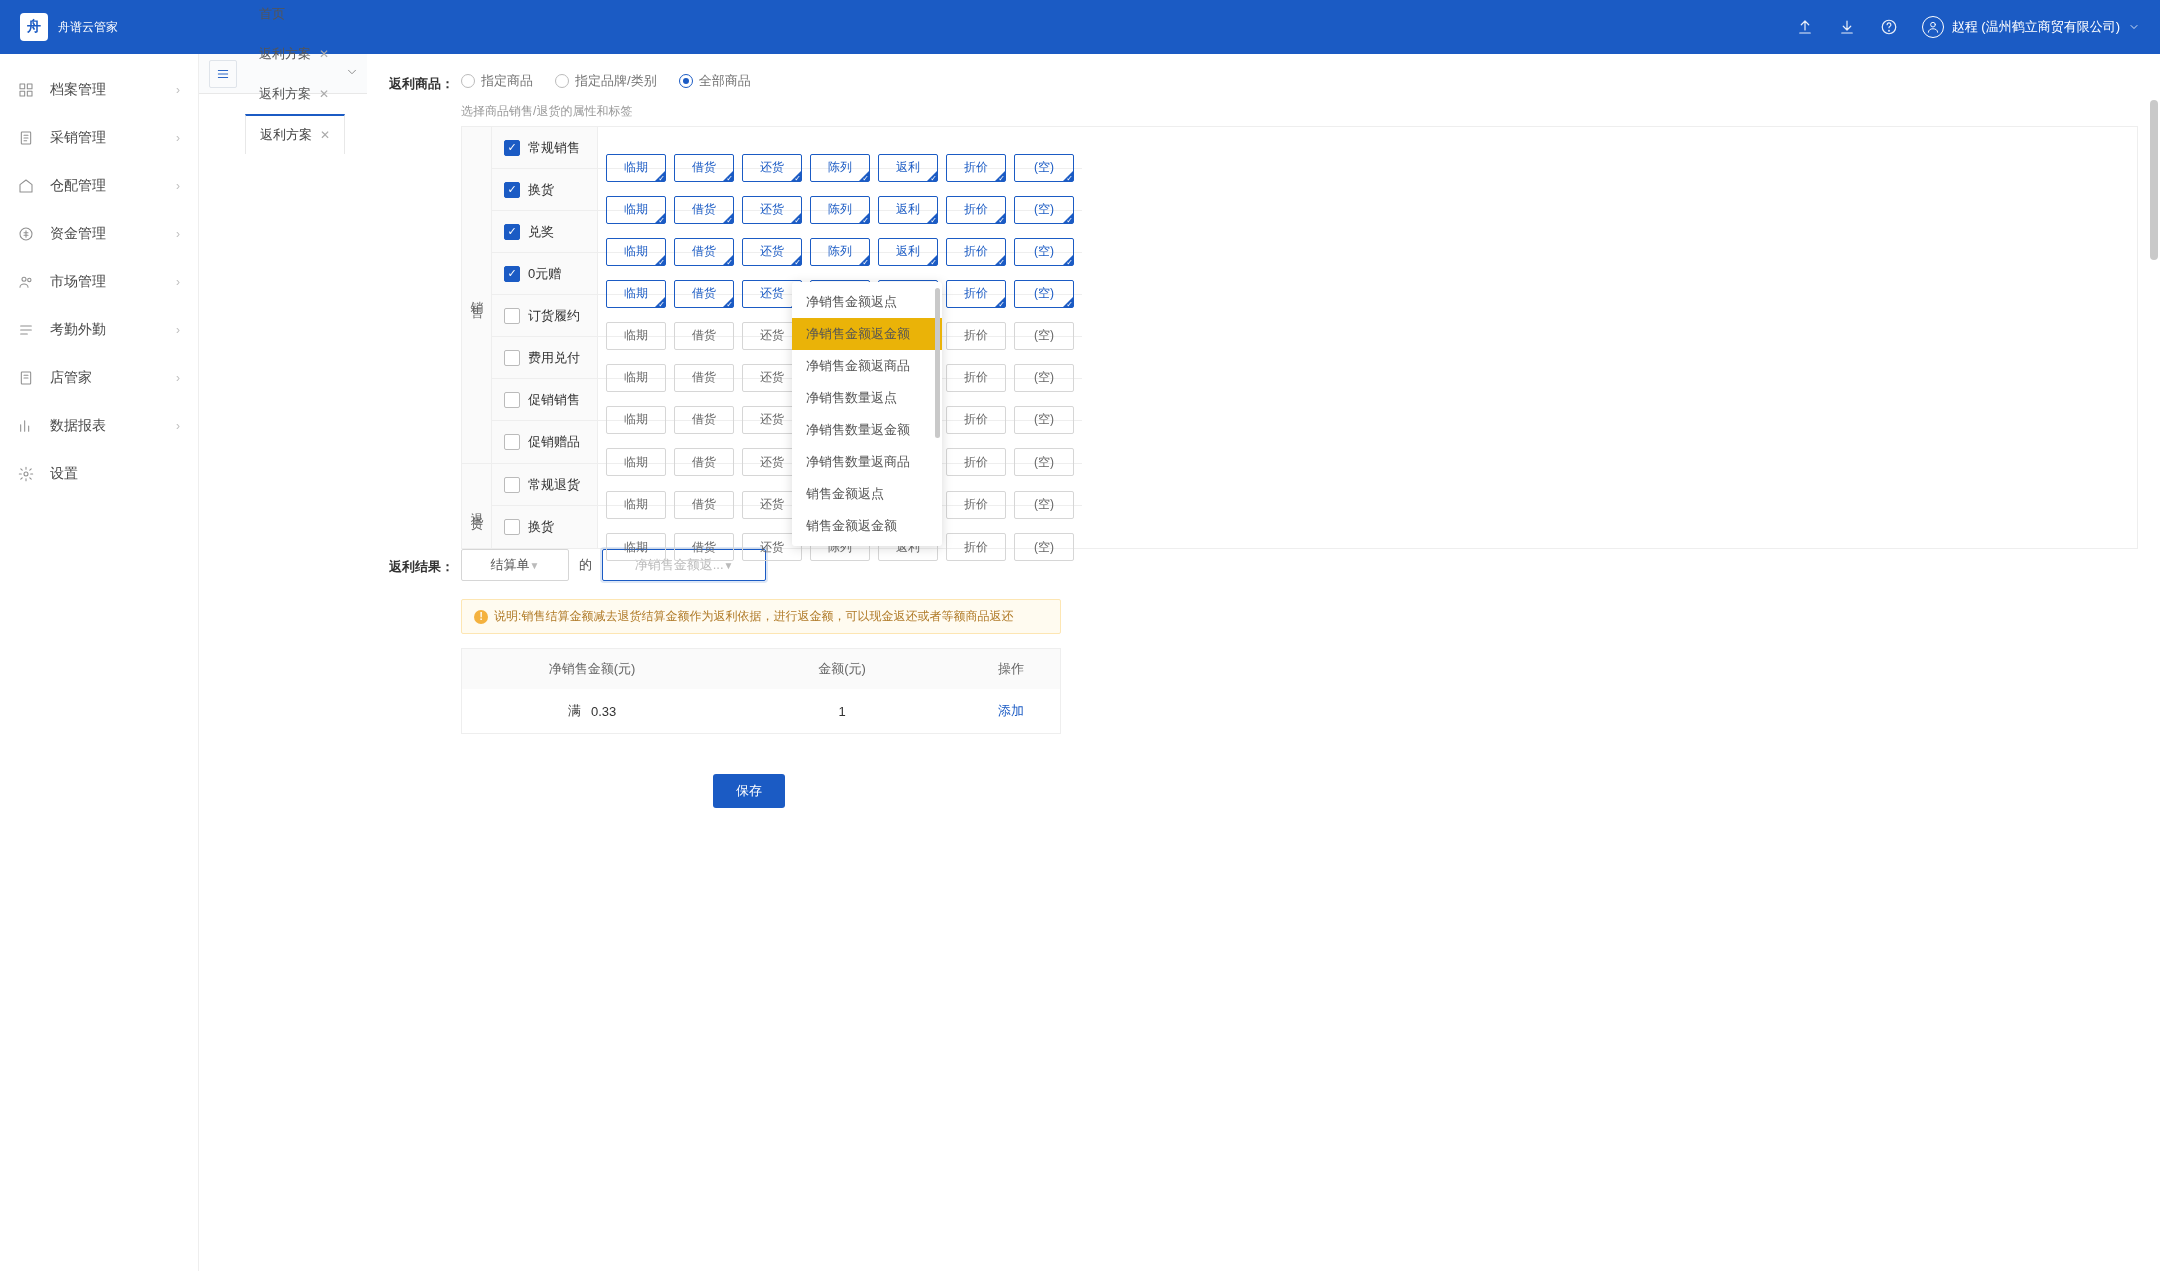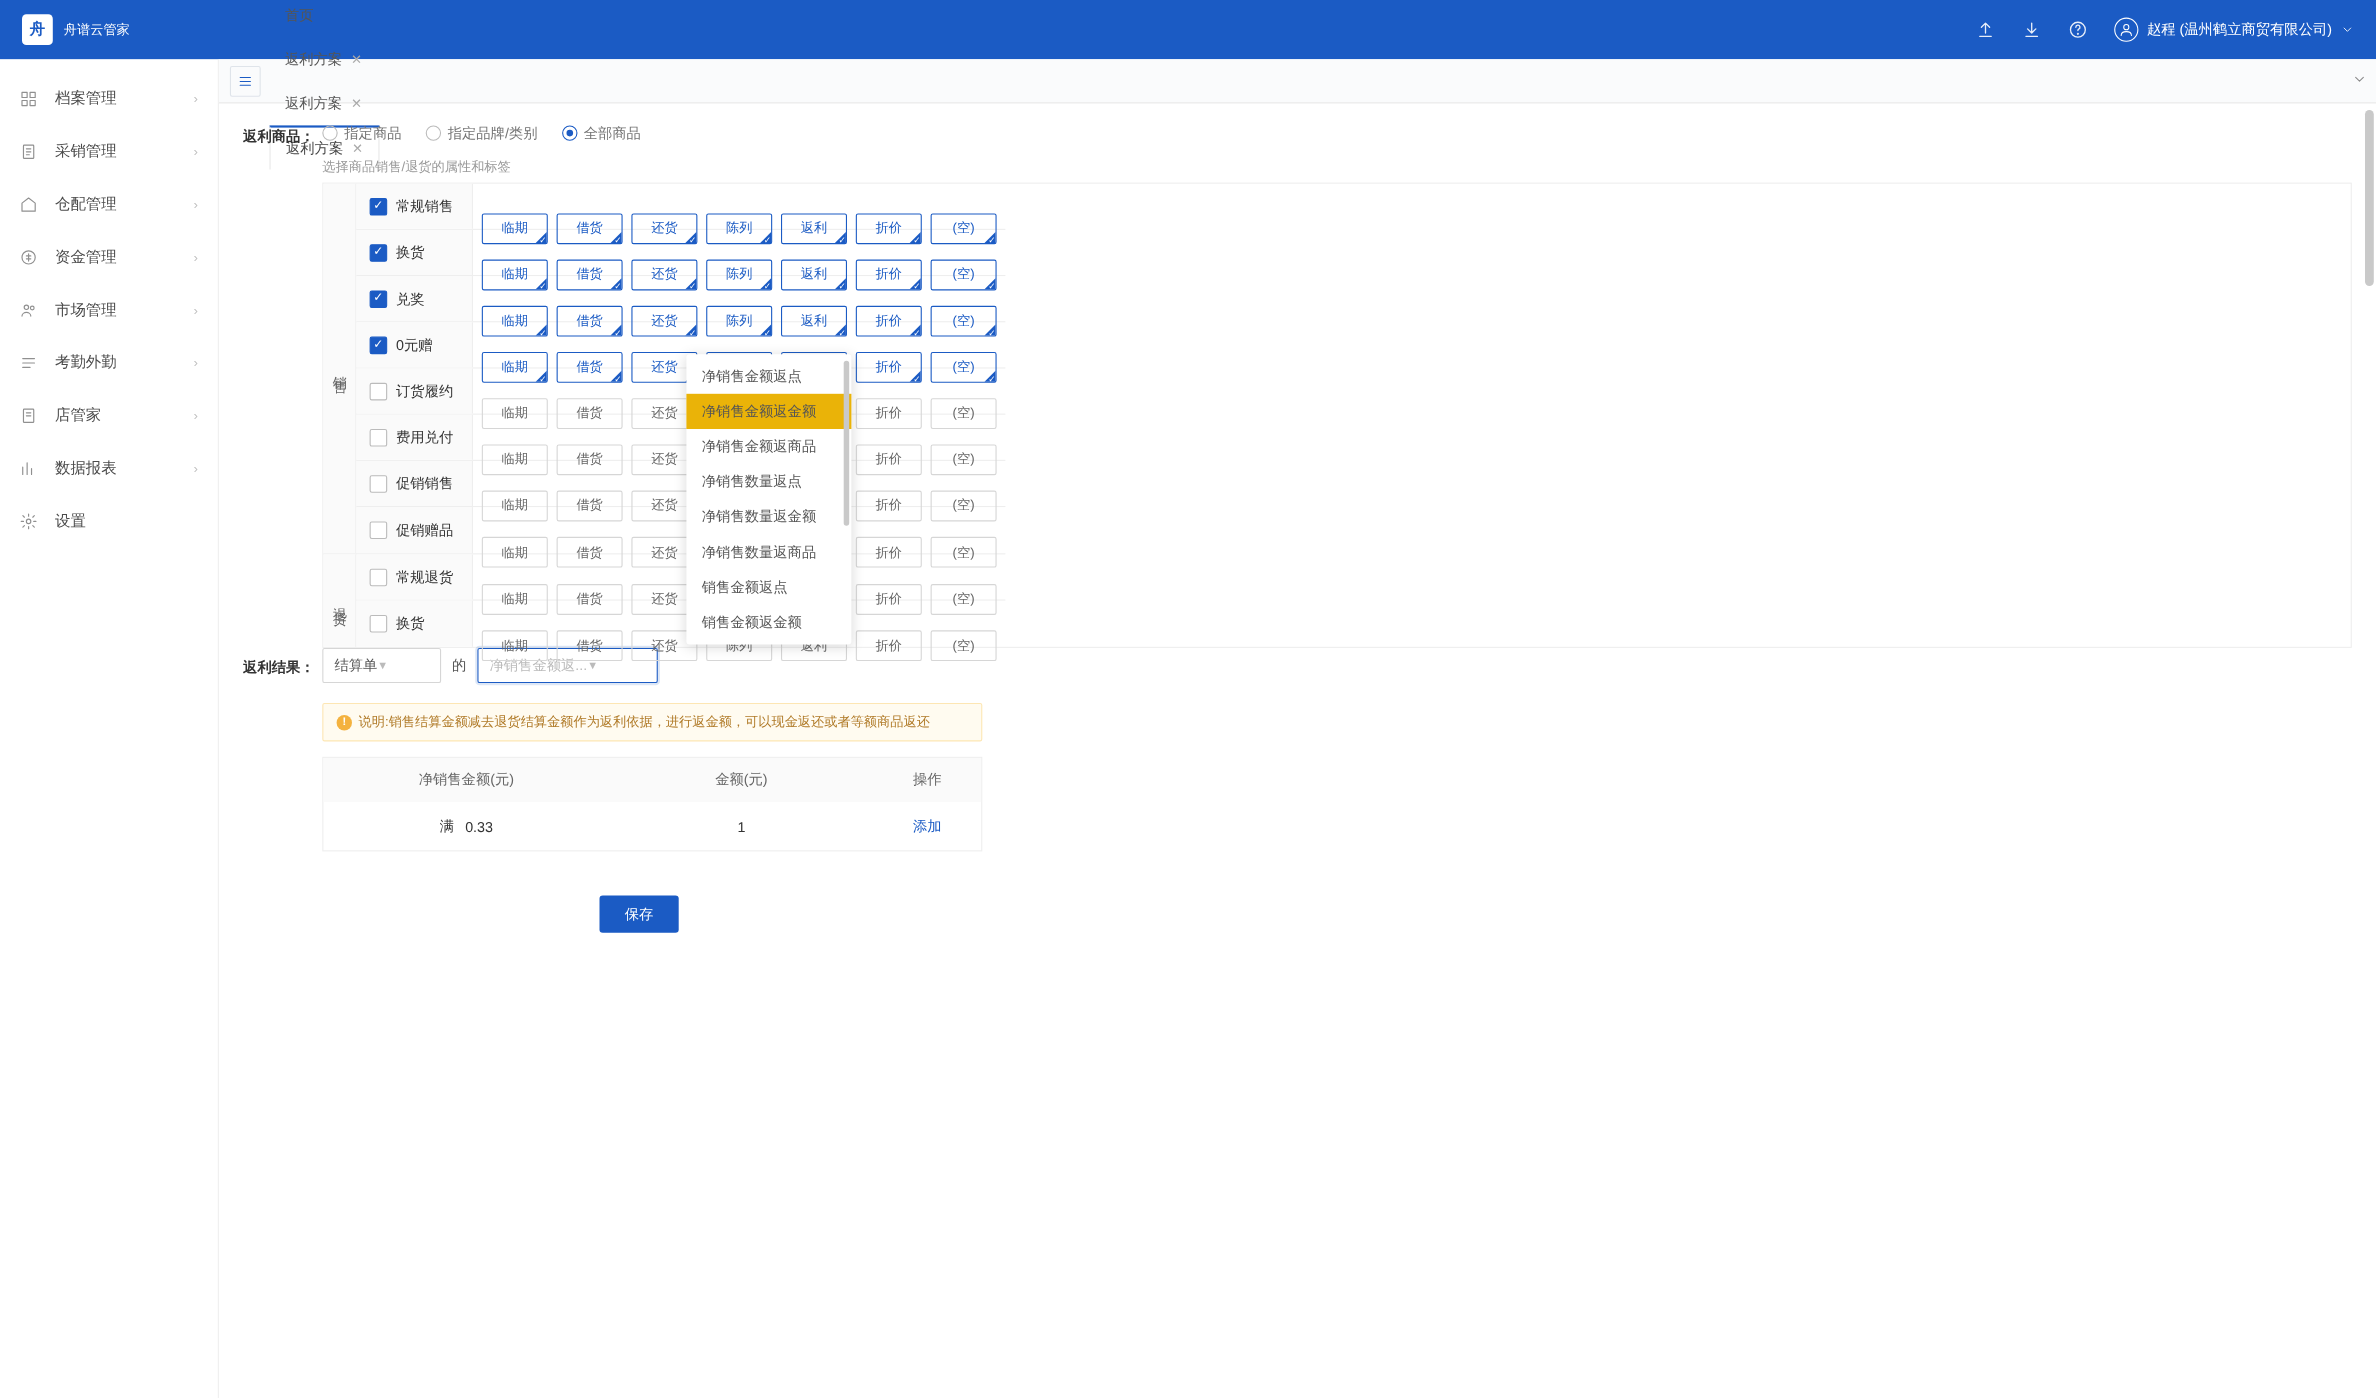--- a/index.html
+++ b/index.html
@@ -15,21 +15,21 @@
 .avatar { width: 22px; height: 22px; border-radius: 50%; border: 1.5px solid #fff; display:flex; align-items:center; justify-content:center; }
 
 
 .layout { display: flex; height: calc(100vh - 54px); }
 .sidebar { width: 199px; background: #fff; border-right: 1px solid #eee; padding-top: 12px; }
 .side-item { display: flex; align-items: center; height: 48px; padding: 0 18px; color: #4b4b4b; cursor: pointer; }
 .side-icon { width: 18px; margin-right: 14px; color: #909090; display:flex; }
 .side-label { flex: 1; font-size: 14px; }
 .side-chevron { color: #c0c0c0; font-size: 12px; }
 
-.main { flex: 1; display: flex; flex-direction: column; background: #fff; position: relative; }
+.main { flex: 1; display: flex; flex-direction: row; background: #fff; position: relative; }
 .tabs-bar { height: 40px; display: flex; align-items: center; border-bottom: 1px solid #e8e8e8; padding-left: 4px; background:#fafbfc; }
 .tabs-toggle { width: 28px; height: 28px; margin: 0 8px 0 6px; display:flex; align-items:center; justify-content:center; cursor:pointer; color:#1B5BC4; border:1px solid #dfe4ea; border-radius:2px; }
 .tab { height: 40px; display: flex; align-items: center; padding: 0 14px; font-size: 13px; color: #555; cursor: pointer; position: relative; }
 .tab.active { background: #fff; border-top: 2px solid #1B5BC4; border-left: 1px solid #e8e8e8; border-right: 1px solid #e8e8e8; margin-bottom: -1px; color: #444; }
 .tab .close { margin-left: 8px; color: #aaa; font-size: 12px; }
 .tabs-overflow { margin-left: auto; margin-right: 8px; color:#888; cursor:pointer; }
 
 .content { flex: 1; overflow-y: auto; padding: 18px 22px 28px 22px; position: relative; }
 .scroll-thumb { position:absolute; right:2px; top:100px; width:8px; height:160px; background:#c9c9c9; border-radius:4px; }
 
@@ -57,21 +57,21 @@
 .checkbox.checked { background: #1B5BC4; border-color: #1B5BC4; }
 .checkbox.checked::after { content:'✓'; color:#fff; font-size:11px; line-height:1; }
 .tag-cells { display: flex; gap: 8px; padding: 0 8px; margin-top: 40px; }
 .tag { width: 60px; height: 28px; border: 1px solid #d6d6d6; border-radius: 2px; display: flex; align-items: center; justify-content: center; font-size: 12px; color: #666; cursor: pointer; position: relative; }
 .tag.sel { border-color: #1B5BC4; color: #1B5BC4; }
 .tag.sel::after { content:''; position:absolute; right:0; bottom:0; width:0; height:0; border-right:10px solid #1B5BC4; border-top:10px solid transparent; }
 .tag.sel::before { content:'✓'; position:absolute; right:0; bottom:-2px; font-size:8px; color:#fff; z-index:1; }
 
 
 .result-row { display: flex; align-items: center; }
-.select { width: 108px; height: 32px; border: 1px solid #d6d6d6; border-radius: 2px; display: flex; align-items: center; padding: 0 10px; justify-content: flex-start; color:#555; cursor:pointer; }
+.select { width: 108px; height: 32px; border: 1px solid #d6d6d6; border-radius: 2px; display: flex; align-items: center; padding: 0 10px; justify-content: center; color:#555; cursor:pointer; }
 .select.highlight { border-color: #1B5BC4; box-shadow: 0 0 0 2px rgba(27,91,196,.15); color:#bbb; width:164px; }
 .select .caret { color:#bbb; font-size:10px; }
 .between { margin: 0 10px; color:#555; }
 
 
 .dropdown { position: absolute; left: 425px; top: 228px; width: 150px; background: #fff; box-shadow: 0 2px 12px rgba(0,0,0,.15); border-radius: 3px; padding: 4px 0; z-index: 100; }
 .dd-item { height: 32px; display: flex; align-items: center; padding: 0 14px; font-size: 13px; color: #555; cursor: pointer; }
 .dd-item.sel { background: #eab308; }
 .dd-scroll { position:absolute; right:2px; top:6px; width:5px; height:150px; background:#c9c9c9; border-radius:3px; }
 

